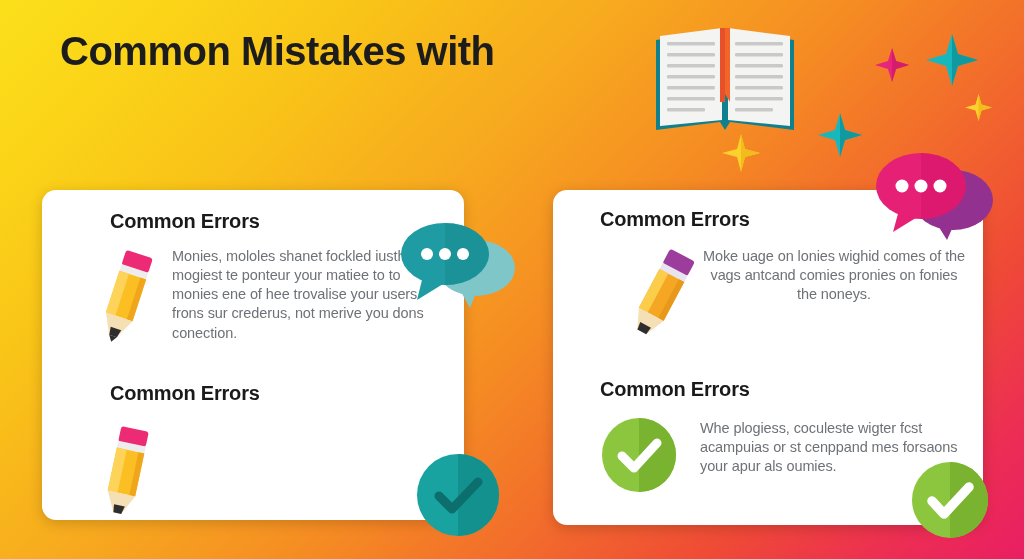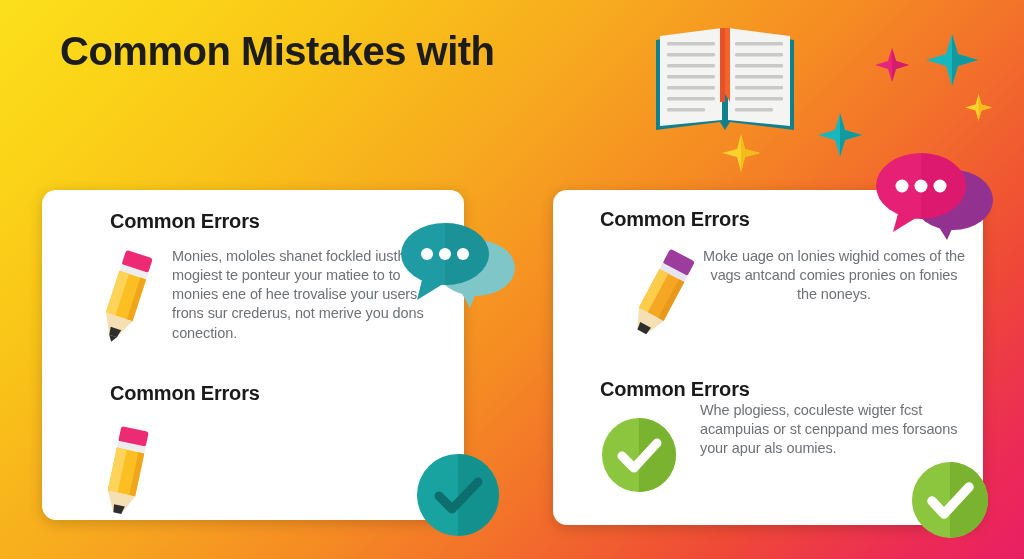--- a/index.html
+++ b/index.html
@@ -103,21 +103,21 @@
   .ls2 .pencil { left: 20px; top: 42px; }
 
   
   .rs1 { left: 25px; top: 18px; width: 400px; }
   .rs1 .section-heading { margin-left: 22px; }
   .rs1 .body-wrap { margin-left: 122px; margin-top: 16px; width: 268px; text-align: center; }
   .rs1 .pencil { left: 44px; top: 36px; }
 
   .rs2 { left: 25px; top: 188px; width: 400px; }
   .rs2 .section-heading { margin-left: 22px; }
-  .rs2 .body-wrap { margin-left: 122px; width: 272px; }
+  .rs2 .body-wrap { margin-left: 122px; margin-top: 18px; width: 272px; }
   .rs2 .check-green { position: absolute; left: 22px; top: 38px; }
 
   
   .bubbles-teal {
     position: absolute;
     left: 400px; top: 218px;
     width: 118px; height: 92px;
     z-index: 5;
   }
   .check-teal {

